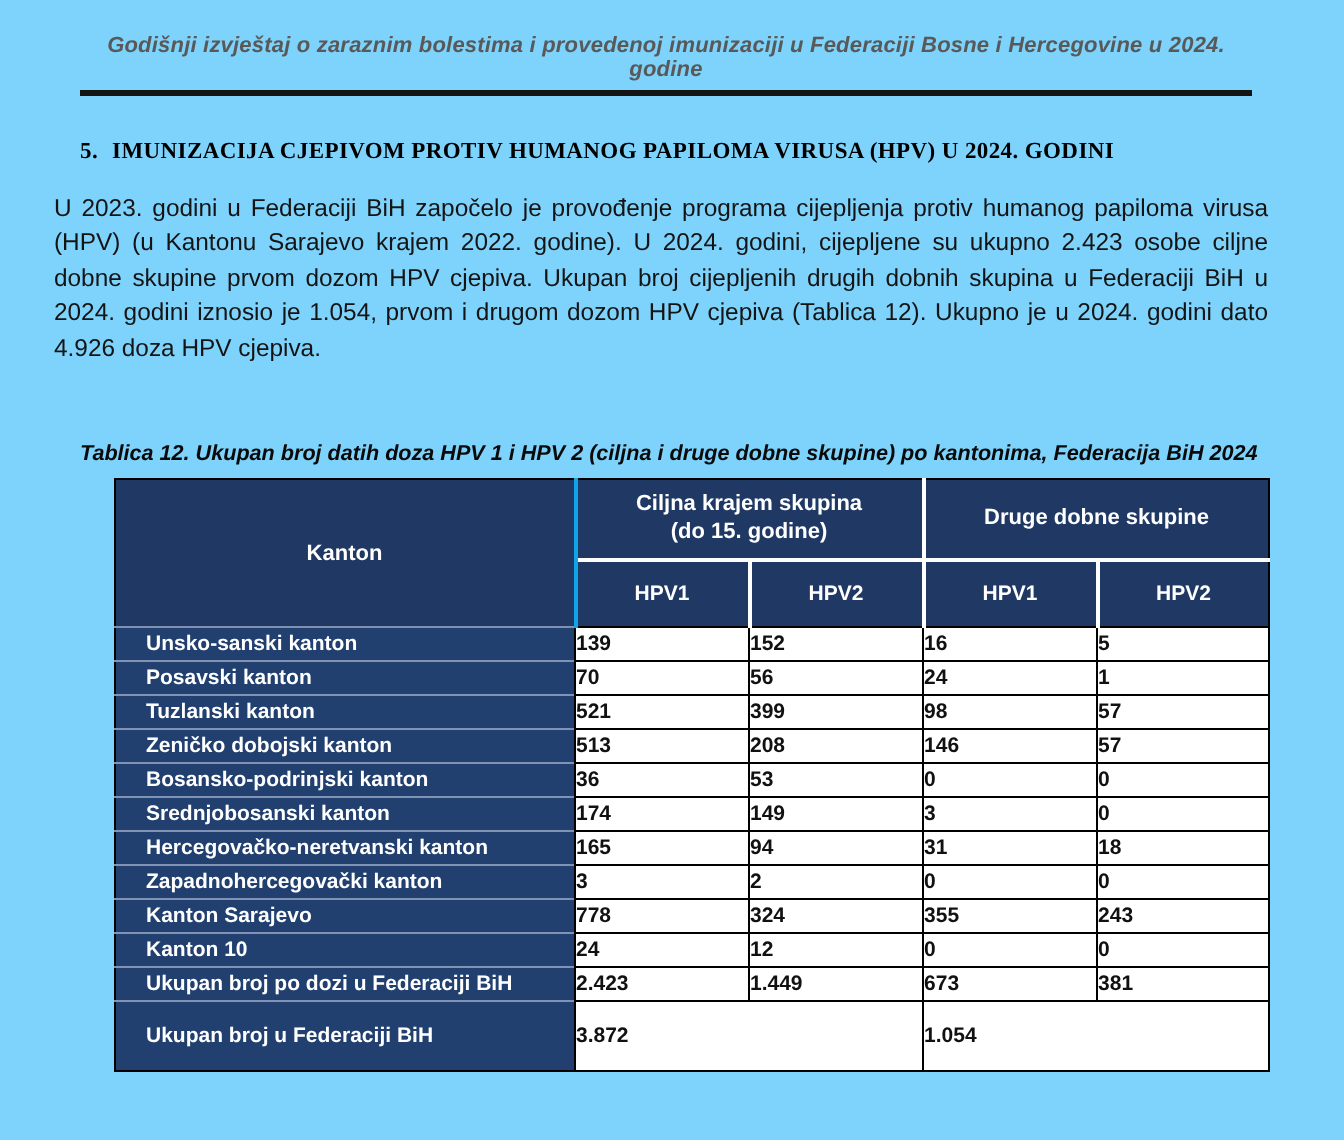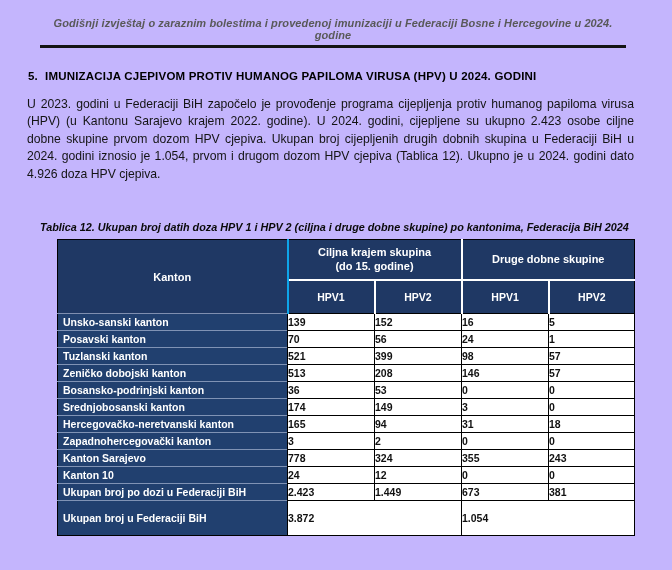--- a/index.html
+++ b/index.html
@@ -2,40 +2,41 @@
 <html><head>
 <meta charset="utf-8">
 <style>
   * { box-sizing: border-box; margin: 0; padding: 0; }
   html, body { background: #ffffff; }
   body { font-family: "Liberation Sans", sans-serif; }
   .page {
     position: relative;
     width: 672px;
     height: 570px;
-    background: #c4b5fd;
+    background: #7dd3fc;
     overflow: hidden;
   }
   .doc-header {
     margin: 17px 46px 0 40px;
     text-align: center;
     color: #595959;
     font-style: italic;
     font-weight: bold;
     font-size: 11px;
     letter-spacing: 0.1px;
     padding-bottom: 4px;
     border-bottom: 3px solid #141414;
   }
   .section-heading {
-    margin: 22px 40px 0 28px;
+    margin: 22px 40px 0 40px;
     font-size: 11.5px;
     font-weight: bold;
     color: #000000;
     letter-spacing: 0.2px;
+    font-family: Liberation Serif, serif;
   }
   .heading-number { margin-right: 7px; }
   .body-paragraph {
     margin: 14px 38px 0 27px;
     font-size: 12.2px;
     line-height: 17.4px;
     text-align: justify;
     color: #141414;
   }
   .table-caption {
@@ -81,21 +82,21 @@
     height: 34px;
     border-left: 2px solid #ffffff;
     border-bottom: 1px solid #000000;
   }
   
   .hpv-table tbody td.row-label {
     background: #21406f;
     color: #ffffff;
     font-weight: bold;
     text-align: left;
-    padding-left: 5px;
+    padding-left: 15px;
     height: 17px;
     border-top: 1px solid #8093b5;
     border-right: 1px solid #000000;
   }
   .hpv-table tbody td.cell-value {
     background: #ffffff;
     color: #111111;
     font-weight: bold;
     text-align: left;
     height: 17px;

